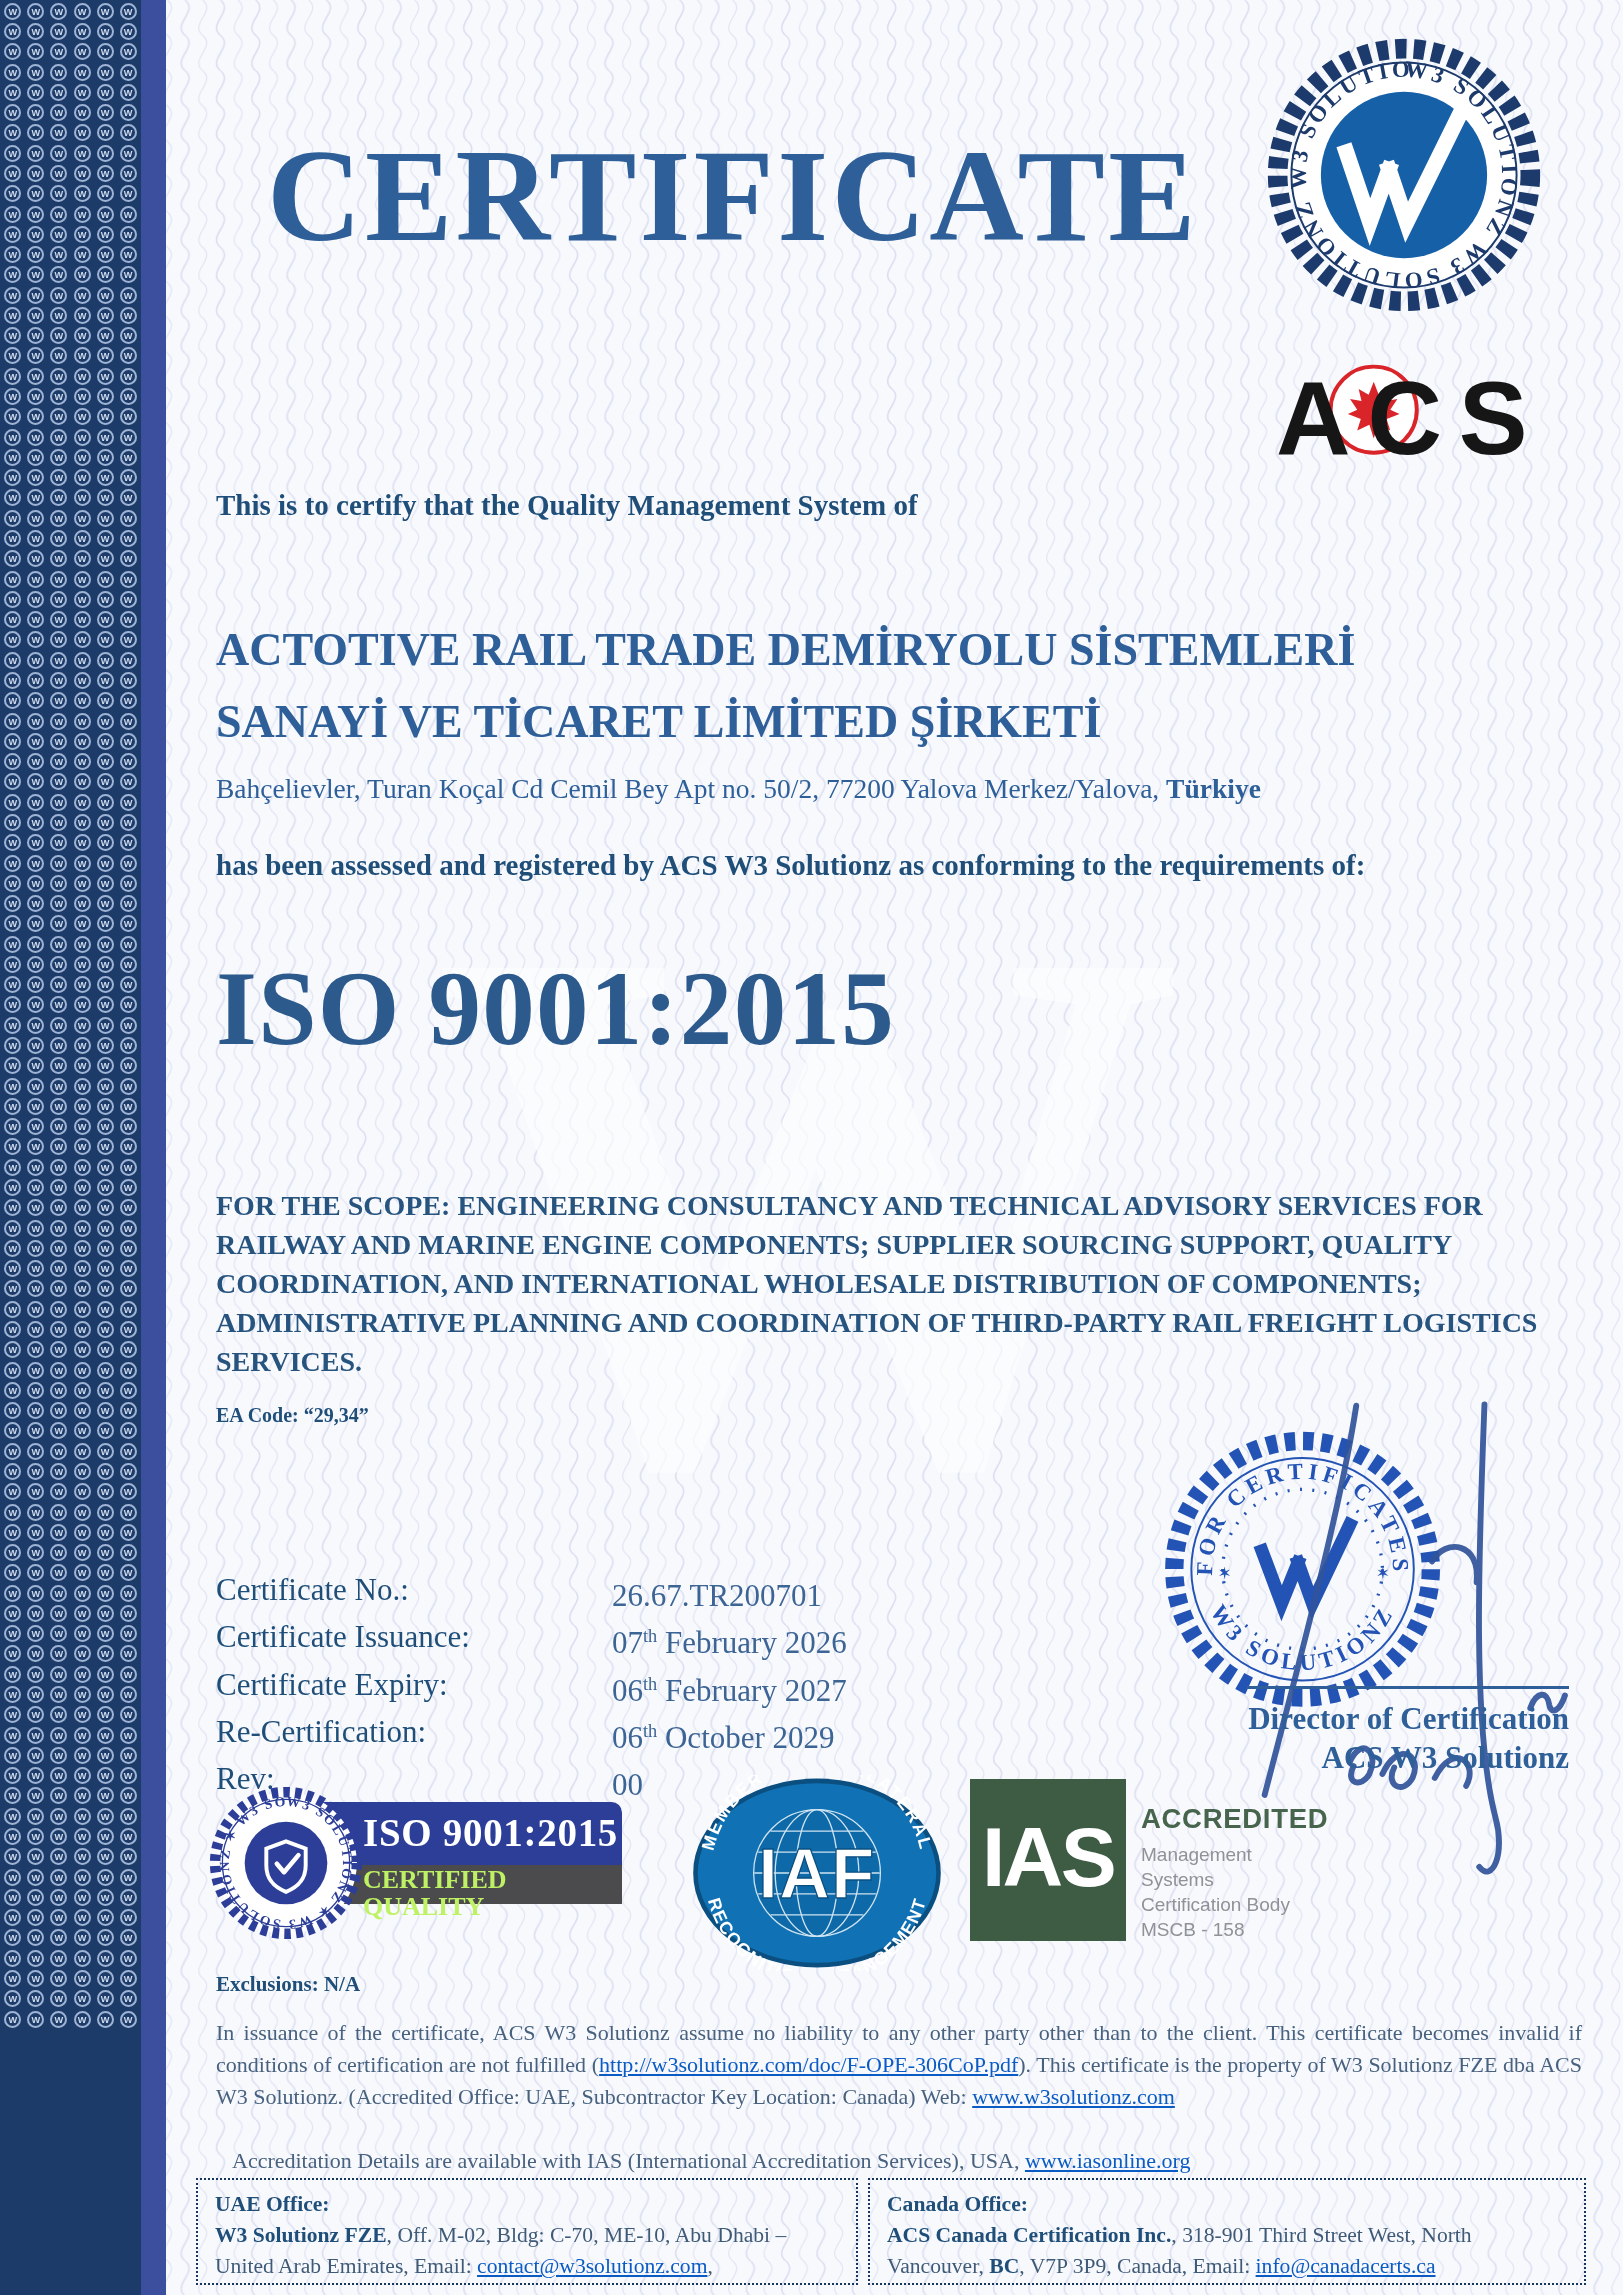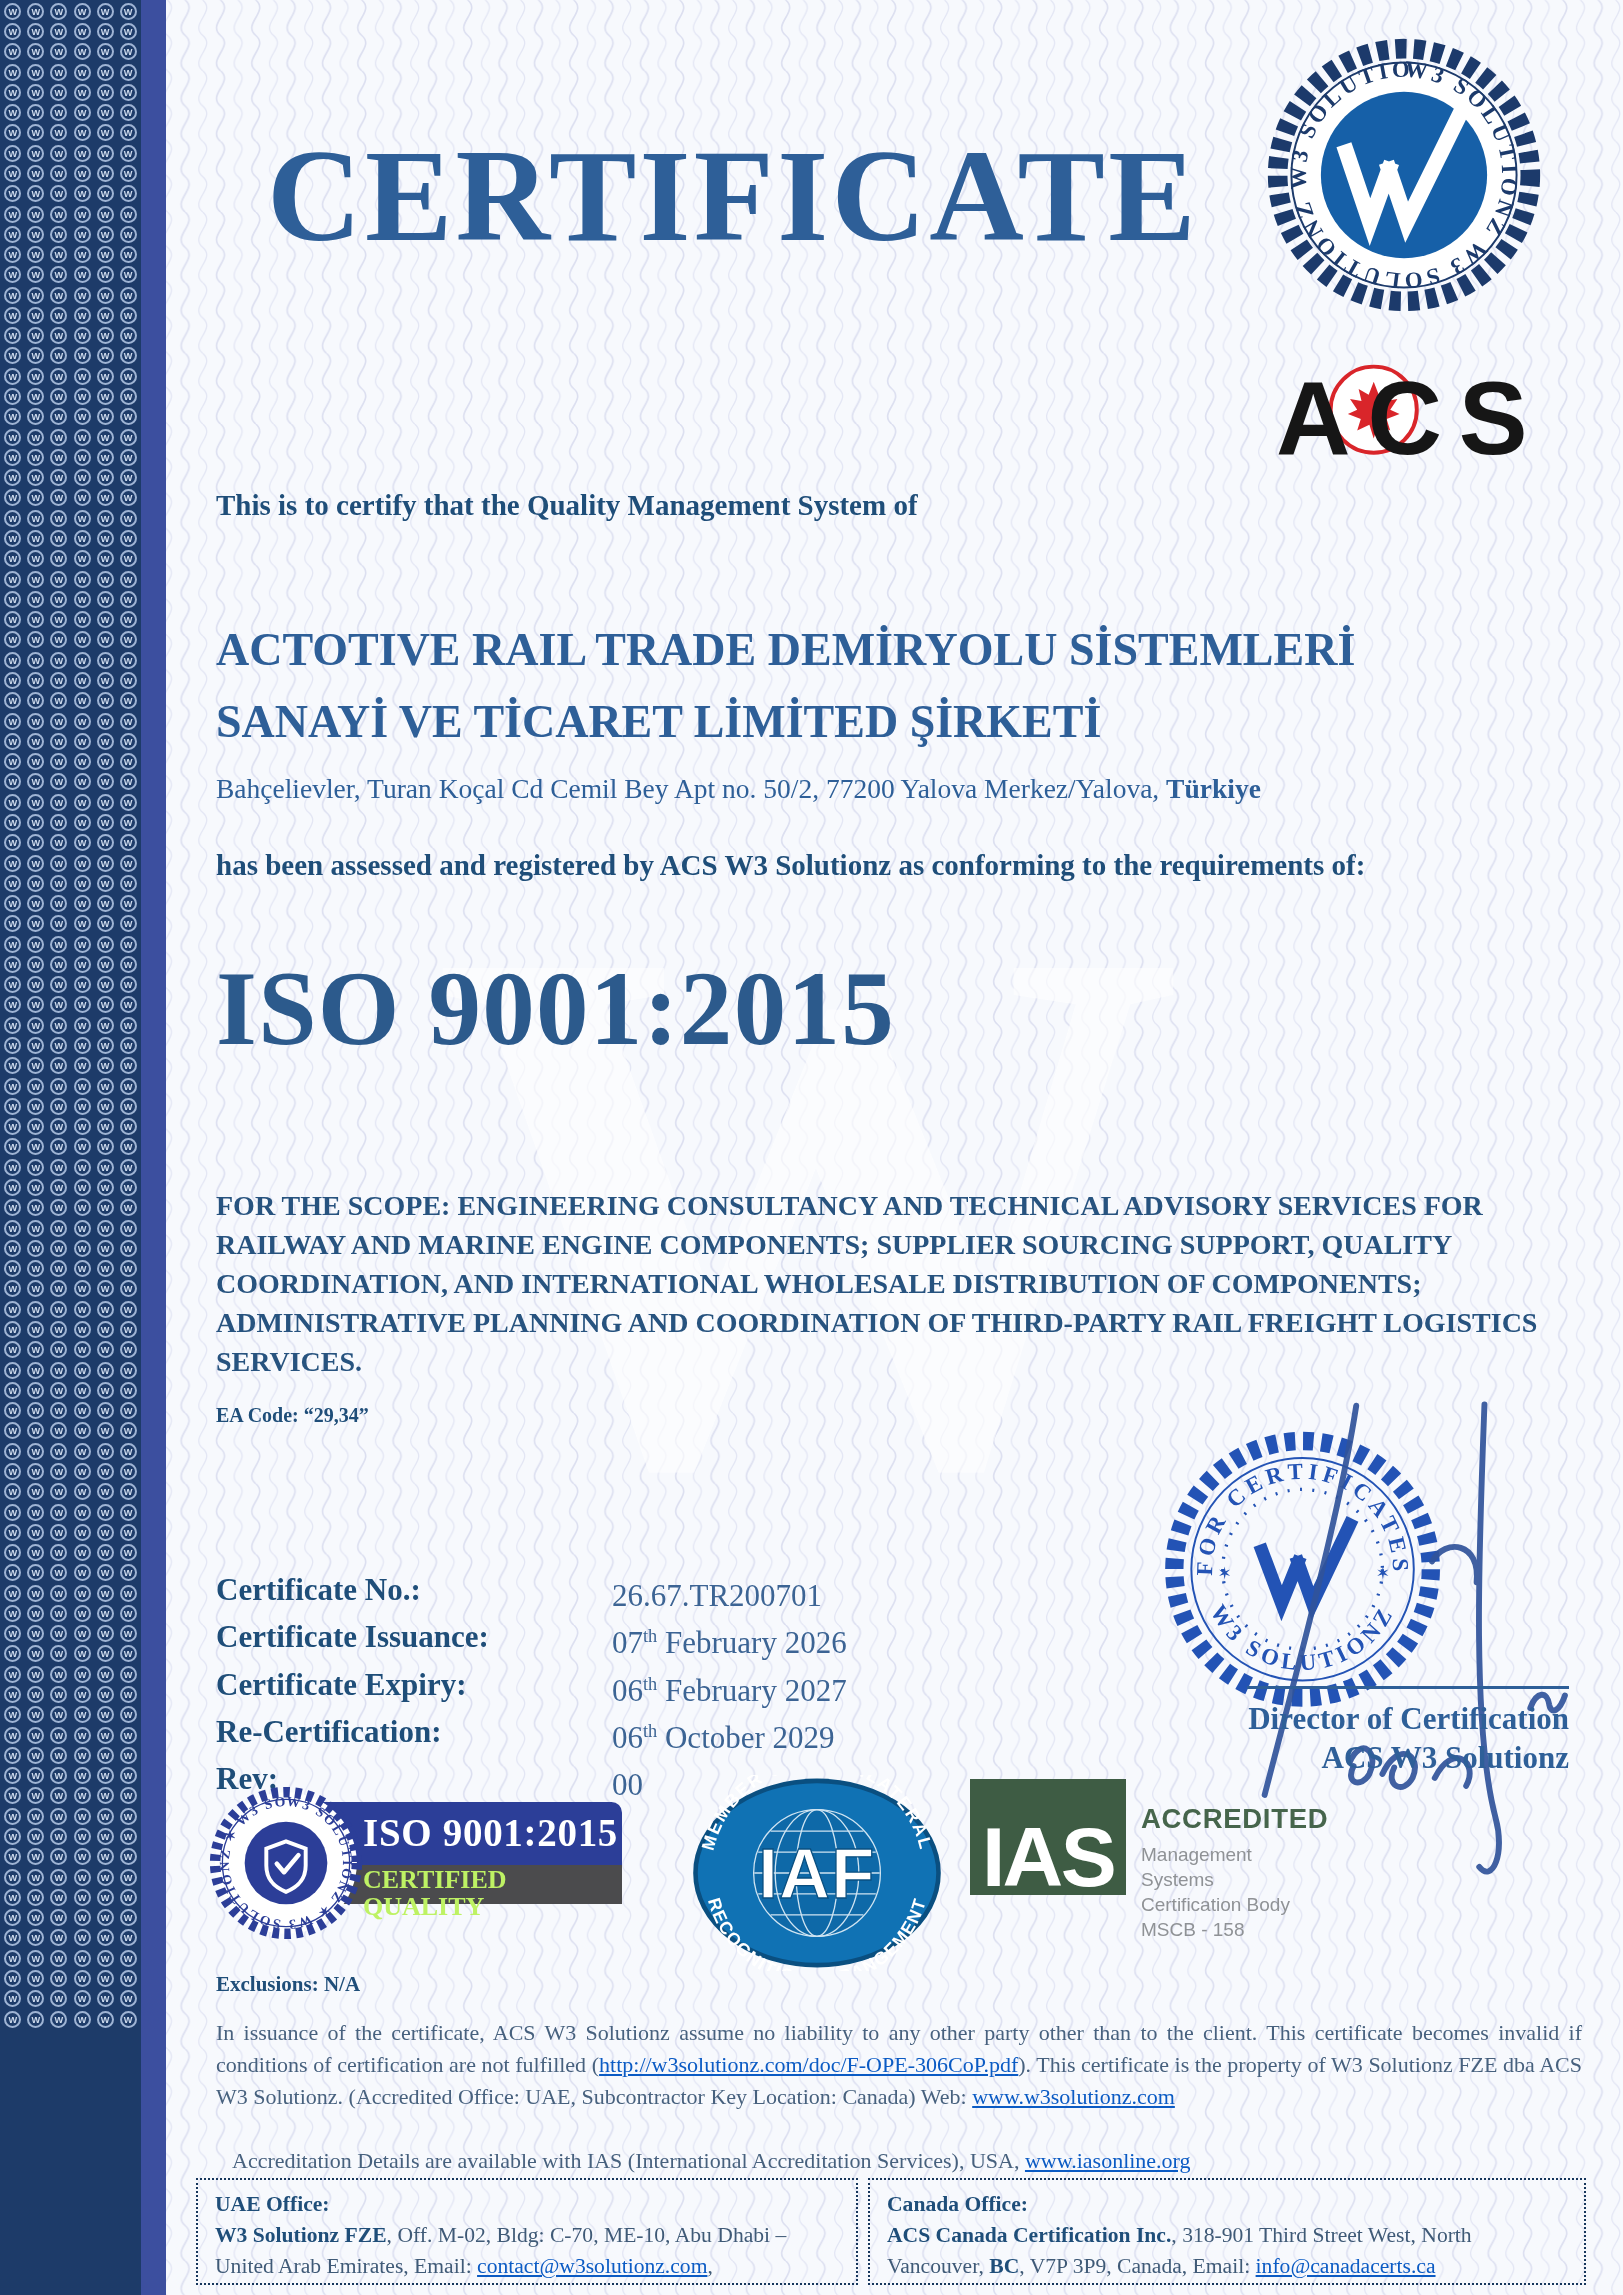--- a/index.html
+++ b/index.html
@@ -39,38 +39,38 @@
   .company.l2 { top:695px; }
   .address { top:773px; font-size:27.5px; color:#2e5f98; }
   .address b { font-weight:bold; }
   .assessed { top:849px; font-size:29px; font-weight:bold; color:#1f4e79; }
   .std { top:948px; font-size:105px; font-weight:bold; color:#2c5a8c; letter-spacing:1.3px; }
   .scope { top:1186px; font-size:28px; font-weight:bold; color:#27537f; line-height:39px; }
   .scope div { white-space:nowrap; }
   .ea { top:1404px; font-size:20px; font-weight:bold; color:#1f4e79; }
   .details { left:216px; top:1569px; width:785px; font-size:31px; line-height:41px; }
   .details .row { display:flex; }
-  .details .lbl { width:396px; font-weight:bold; color:#1f4e79; }
+  .details .lbl { width:396px; font-weight:normal; color:#1f4e79; }
   .details .val { color:#3c6494; }
   .details sup { font-size:18.3px; }
   .sig-line { left:1247px; top:1686px; width:322px; height:2.6px; background:#2e5f98; }
   .sig-text { left:916px; top:1699px; width:653px; text-align:right; font-size:31px;
     font-weight:bold; color:#2e5f98; line-height:39px; }
   
   .iso-badge { left:204px; top:1781px; width:432px; height:157px; }
   .iso-rect { position:absolute; left:99px; top:21px; width:319px; height:120px;
     border-radius:0 10.5px 10.5px 0; overflow:hidden; }
   .iso-rect-top { height:63px; background:#2c3e98; color:#fff; font-weight:bold;
     font-size:39px; line-height:62px; padding-left:60px; letter-spacing:0.7px; }
   .iso-rect-bot { height:39px; background:#4b4b4d; color:#bef264; font-weight:bold;
     font-size:26px; line-height:27.5px; padding-left:60px; padding-top:0.7px; }
   .iso-seal { position:absolute; left:0; top:0; }
   
   .ias { left:970px; top:1779px; width:340px; height:170px; font-family:"Liberation Sans",sans-serif; }
-  .ias-box { position:absolute; left:0; top:0; width:156px; height:116px; background:#3e5c44;
+  .ias-box { position:absolute; left:0; top:0; width:156px; height:162px; background:#3e5c44;
     color:#fff; font-size:84px; font-weight:bold; text-align:center; line-height:157px; letter-spacing:-2.6px; }
   .ias-acc { position:absolute; left:171px; top:23.6px; color:#46654c; font-size:27.5px;
     font-weight:bold; letter-spacing:0.7px; }
   .ias-sub { position:absolute; left:171px; top:63px; color:#8f9296; font-size:19px; line-height:25px; }
   .link { color:#0b5bc4; text-decoration:underline; cursor:pointer; }
   .exclusions { left:216px; top:1972px; font-size:21px; font-weight:bold; color:#1f4e79; }
   .legal { left:216px; top:2017px; width:1366px; font-size:22px; line-height:32px;
     color:#47617e; text-align:justify; }
   .accred { left:232px; top:2148px; width:1366px; font-size:22px; color:#47617e; }
   .office { top:2178px; height:107px; border:2px dotted #16365c; padding:9.2px 17px;

